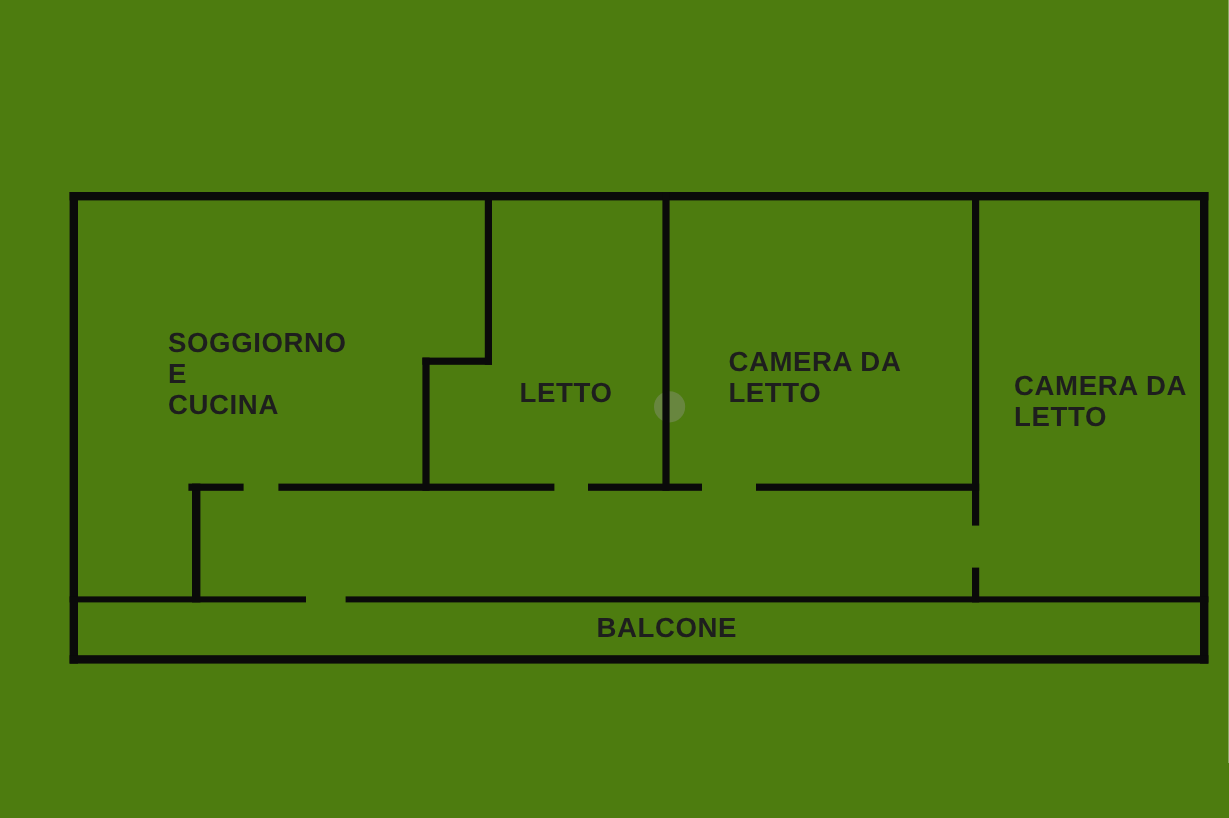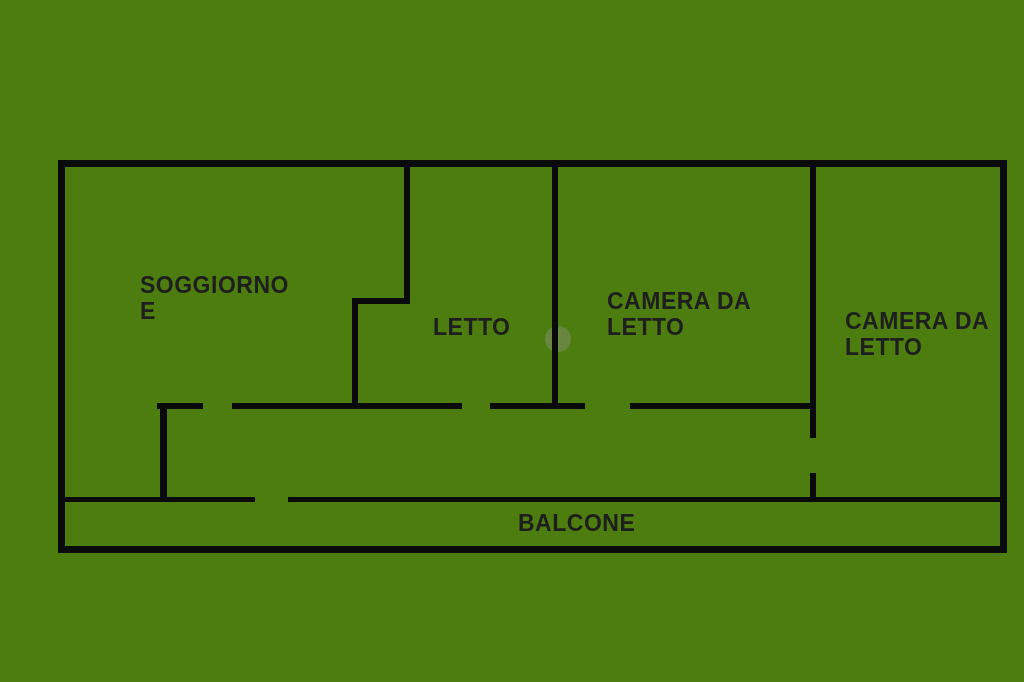--- a/index.html
+++ b/index.html
@@ -26,21 +26,21 @@
     line-height: 26px;
     color: #1e1e1e;
     letter-spacing: 0.5px;
     white-space: nowrap;
   }
   
   #lbl-soggiorno { left: 140px; top: 272px; }
   #lbl-bagno     { left: 433px; top: 314px; }
   #lbl-camera1   { left: 607px; top: 288px; }
   #lbl-camera2   { left: 845px; top: 308px; }
-  #lbl-balcone   { left: 518px; top: 510px; }
+  #lbl-balcone   { left: 497px; top: 510px; }
   
   .artifact {
     position: absolute;
     left: 545px; top: 326px;
     width: 26px; height: 26px;
     border-radius: 50%;
     background: #9a9a9a;
     opacity: 0.35;
     z-index: 0;
   }
@@ -70,20 +70,21 @@
       <div class="wall" style="left: 160px; top: 403px; width: 7px; height: 99px; background: rgb(10, 10, 10);"></div>
       <div class="wall" style="left: 157px; top: 403px; width: 46px; height: 6px; background: rgb(10, 10, 10);"></div>
       <div class="wall" style="left: 232px; top: 403px; width: 230px; height: 6px; background: rgb(10, 10, 10);"></div>
       <div class="wall" style="left: 490px; top: 403px; width: 95px; height: 6px; background: rgb(10, 10, 10);"></div>
       <div class="wall" style="left: 630px; top: 403px; width: 186px; height: 6px; background: rgb(10, 10, 10);"></div>
     </div>
 
   <div class="room-label" id="lbl-soggiorno" style="color: rgb(30, 30, 30);">
     <div>SOGGIORNO</div>
     <div>E</div>
+    <div>CUCINA</div>
   </div>
 
   <div class="room-label" id="lbl-bagno" style="color: rgb(30, 30, 30);">
     <div>LETTO</div>
   </div>
 
   <div class="room-label" id="lbl-camera1" style="color: rgb(30, 30, 30);">
     <div>CAMERA DA</div>
     <div>LETTO</div>
   </div>

